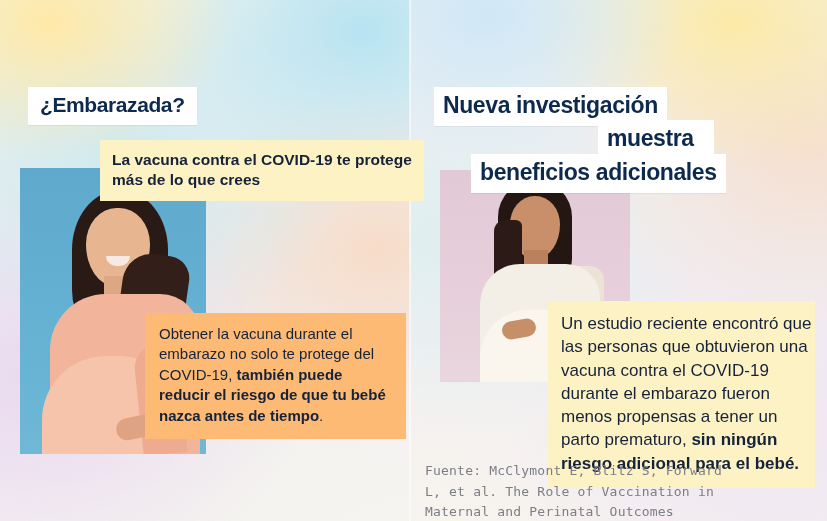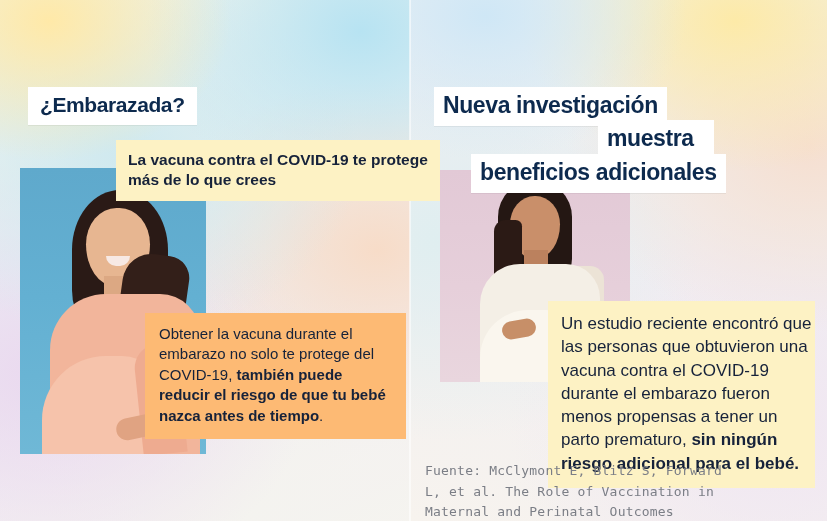--- a/index.html
+++ b/index.html
@@ -213,21 +213,20 @@
     color: #16223a;
   }
   .c-yellow-left {
     left: 100px; top: 140px;
     width: 300px;
     background: #fdf2c4;
     padding: 10px 12px 11px 12px;
     font-weight: bold;
     font-size: 15.5px;
     line-height: 1.3;
-    margin-left: 16px;
   }
   .c-pink {
     left: 145px; top: 313px;
     width: 234px;
     background: #fdba74;
     padding: 11px 13px 13px 14px;
     font-size: 15px;
     line-height: 1.36;
   }
   .c-yellow-right {

